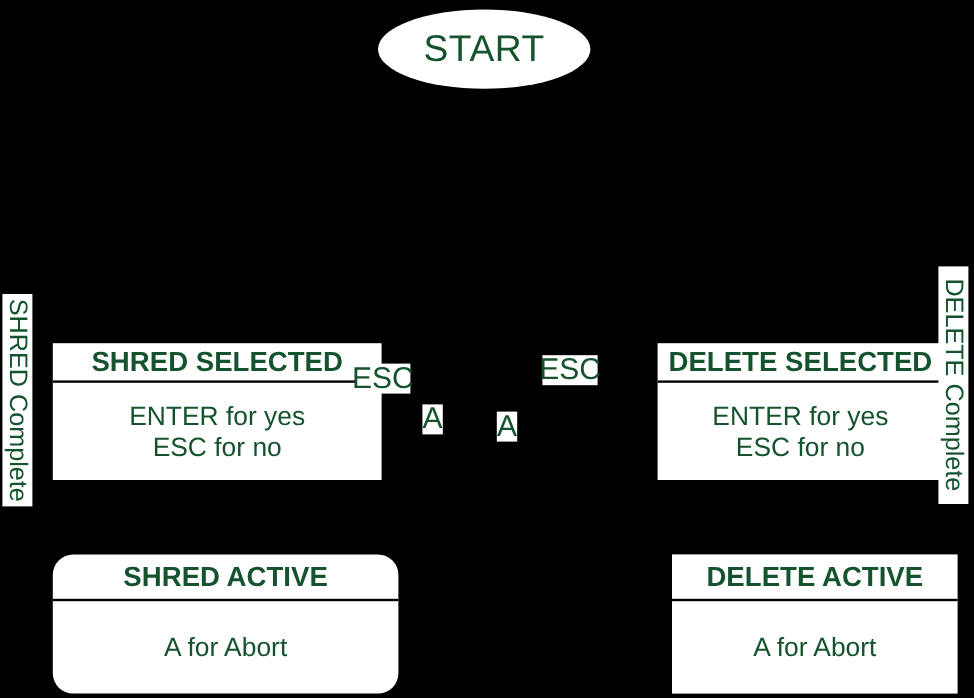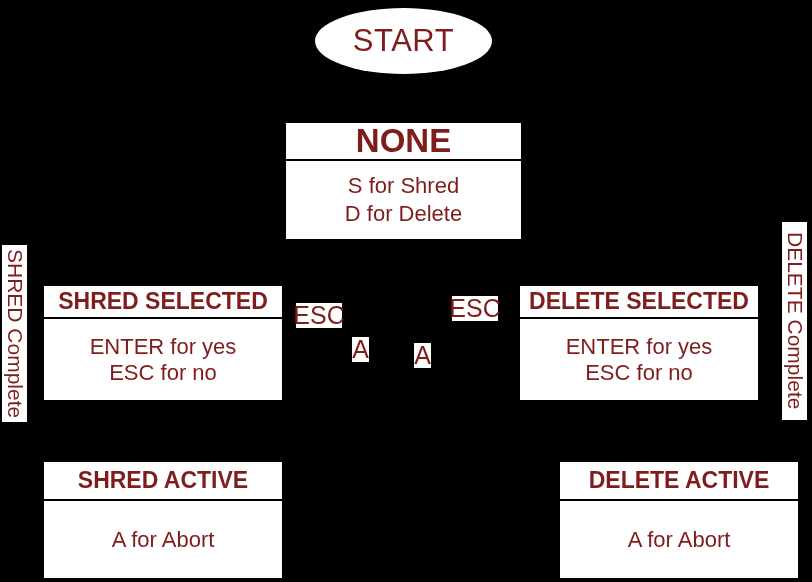--- a/index.html
+++ b/index.html
@@ -7,21 +7,21 @@
     padding: 0;
     background: #000000;
   }
   #canvas {
     position: relative;
     width: 812px;
     height: 582px;
     background: #000000;
     overflow: hidden;
     font-family: "Liberation Sans", "DejaVu Sans", sans-serif;
-    color: #7f1d1d;
+    color: #14532d;
   }
   
   .start-node {
     position: absolute;
     left: 315px; top: 8px;
     width: 177px; height: 66px;
     background: #ffffff;
     border-radius: 50%;
     display: flex; align-items: center; justify-content: center;
     font-size: 31px;
@@ -44,28 +44,28 @@
     flex: 1 1 auto;
     display: flex;
     flex-direction: column;
     align-items: center;
     justify-content: center;
   }
   #state-none        { left: 286px; top: 123px; width: 235px; height: 116px; }
   #state-none .state-title { height: 36px; font-size: 33px; }
   #state-none .state-body  { font-size: 22px; line-height: 28px; }
 
-  #state-shred-selected  { left: 44px;  top: 286px; width: 238px; height: 114px; }
-  #state-delete-selected { left: 520px; top: 286px; width: 238px; height: 114px; }
+  #state-shred-selected  { left: 44px;  top: 286px; width: 274px; height: 114px; }
+  #state-delete-selected { left: 548px; top: 286px; width: 238px; height: 114px; }
   #state-shred-selected .state-title,
   #state-delete-selected .state-title { height: 31px; font-size: 23px; }
   #state-shred-selected .state-body,
   #state-delete-selected .state-body { font-size: 22px; line-height: 26px; }
 
-  #state-shred-active  { left: 44px;  top: 462px; width: 238px; height: 116px; }
+  #state-shred-active  { left: 44px;  top: 462px; width: 288px; height: 116px; border-radius: 17px; }
   #state-delete-active { left: 520px; top: 462px; width: 238px; height: 116px; margin-left: 40px; }
   #state-shred-active .state-title,
   #state-delete-active .state-title { height: 37px; font-size: 23px; }
   #state-shred-active .state-body,
   #state-delete-active .state-body { font-size: 22px; line-height: 26px; }
 
   
   .edge-label {
     position: absolute;
     background: #ffffff;
@@ -91,27 +91,20 @@
 </style>
 </head>
 <body>
 
 <div id="canvas">
 
   <div class="start-node">
     <span>START</span>
   </div>
 
-  <div class="state" id="state-none">
-    <div class="state-title">NONE</div>
-    <div class="state-body">
-      <div>S for Shred</div>
-      <div>D for Delete</div>
-    </div>
-  </div>
 
   <div class="state" id="state-shred-selected">
     <div class="state-title">SHRED SELECTED</div>
     <div class="state-body">
       <div>ENTER for yes</div>
       <div>ESC for no</div>
     </div>
   </div>
 
   <div class="state" id="state-delete-selected">

